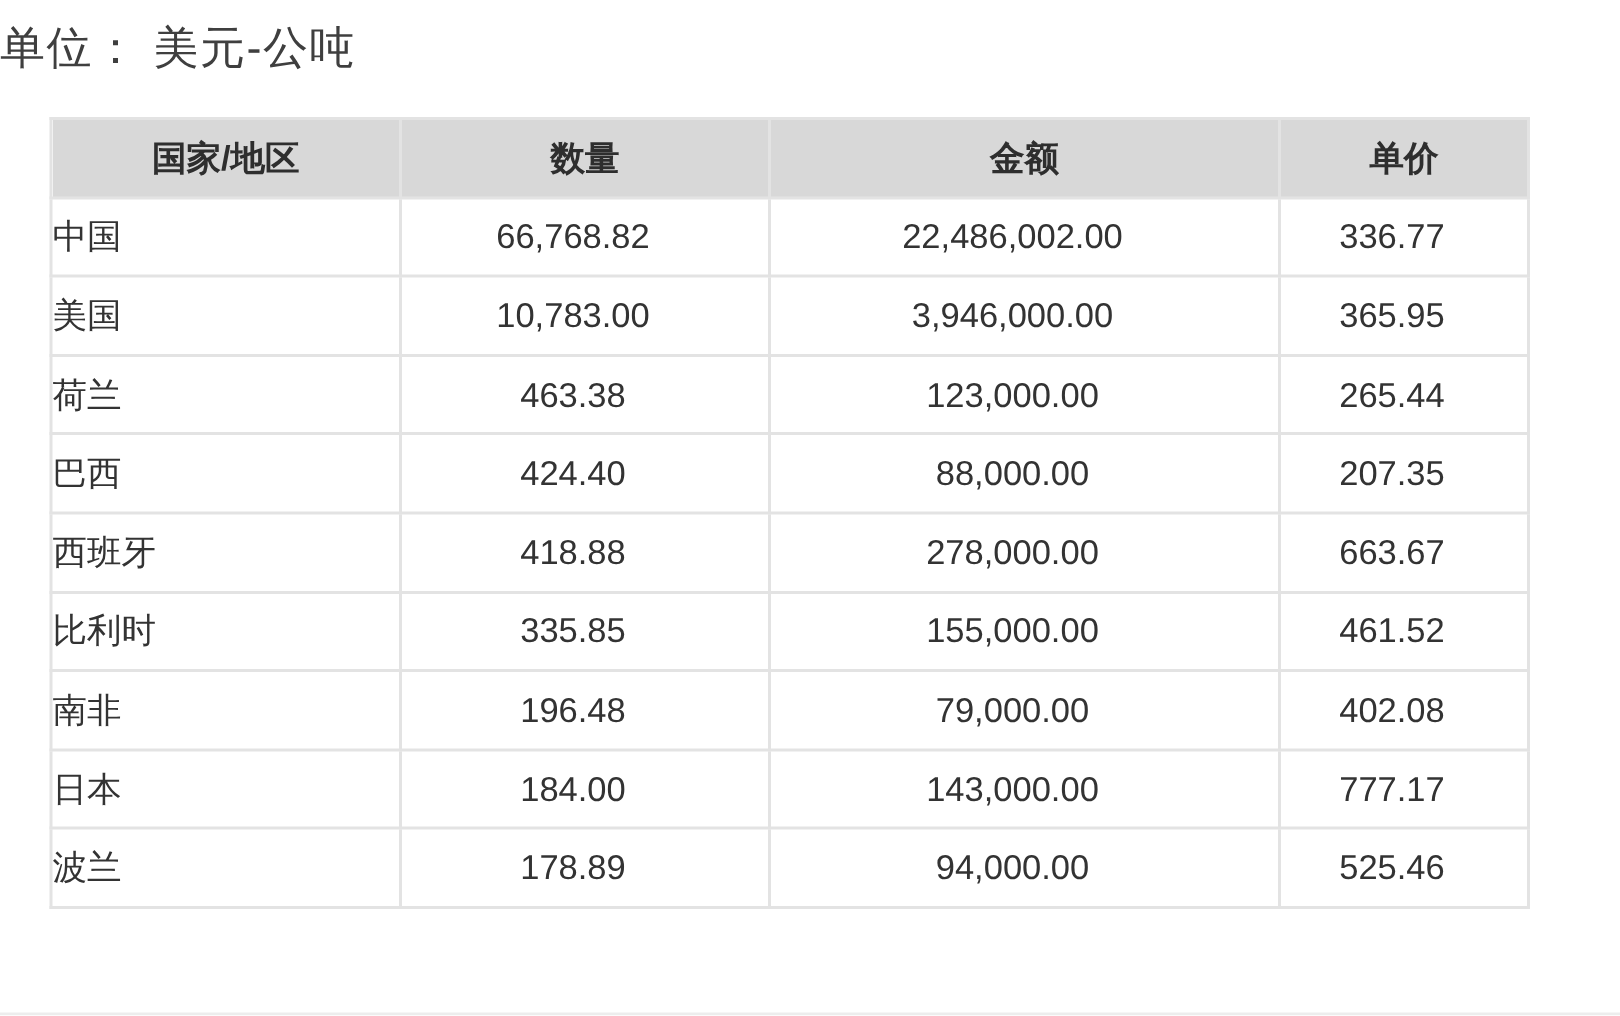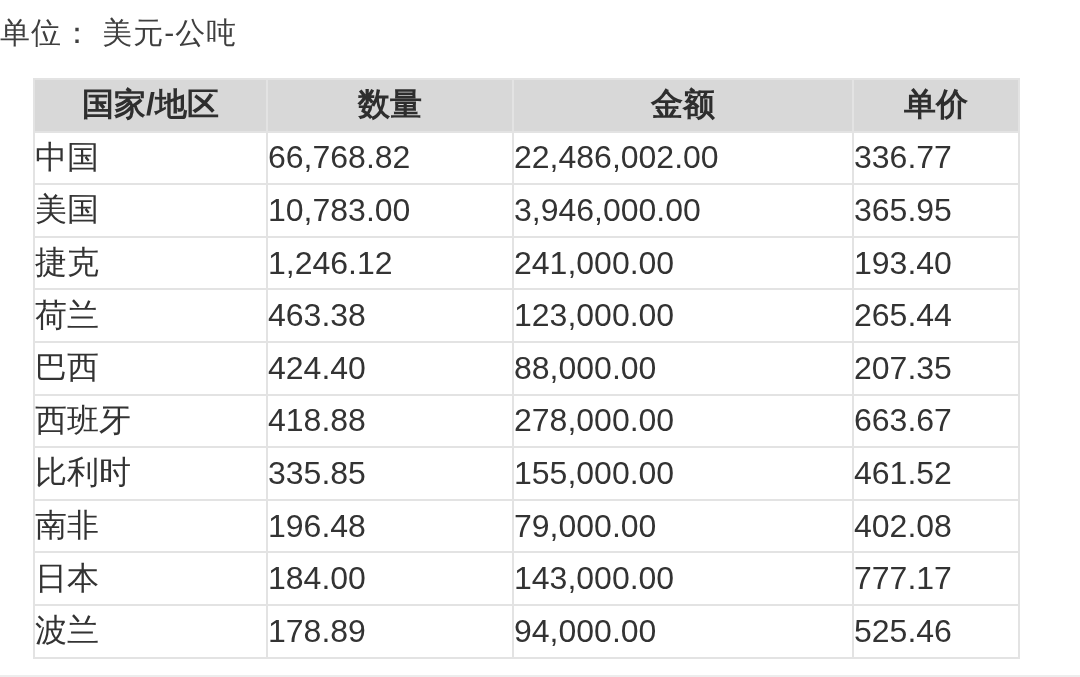--- a/index.html
+++ b/index.html
@@ -40,36 +40,36 @@
     width: 985px;
   }
   col.c-country   { width: 233px; }
   col.c-quantity  { width: 246px; }
   col.c-amount    { width: 340px; }
   col.c-unitprice { width: 166px; }
   th, td {
     border: 2px solid #e3e3e3;
     height: 50.6px;
     padding: 0;
-    font-size: 32px;
+    font-size: 23px;
     color: #333333;
     white-space: nowrap;
     overflow: hidden;
     box-sizing: content-box;
   }
   th {
     background: #d8d8d8;
     font-weight: 700;
     color: #2e2e2e;
     text-align: center;
   }
   td.cell-country {
   }
   td.cell-num {
-    text-align: left;
+    text-align: center;
     padding-right: 16px;
   }
 </style>
 </head>
 <body>
 
 <div class="page">
   <h1 class="title">单位： 美元-公吨</h1>
 
   <div class="table-wrap">
@@ -93,26 +93,20 @@
             <td class="cell-country">中国</td>
             <td class="cell-num">66,768.82</td>
             <td class="cell-num">22,486,002.00</td>
             <td class="cell-num">336.77</td>
           </tr>
           <tr>
             <td class="cell-country">美国</td>
             <td class="cell-num">10,783.00</td>
             <td class="cell-num">3,946,000.00</td>
             <td class="cell-num">365.95</td>
-          </tr>
-          <tr>
-            <td class="cell-country">捷克</td>
-            <td class="cell-num">1,246.12</td>
-            <td class="cell-num">241,000.00</td>
-            <td class="cell-num">193.40</td>
           </tr>
           <tr>
             <td class="cell-country">荷兰</td>
             <td class="cell-num">463.38</td>
             <td class="cell-num">123,000.00</td>
             <td class="cell-num">265.44</td>
           </tr>
           <tr>
             <td class="cell-country">巴西</td>
             <td class="cell-num">424.40</td>

